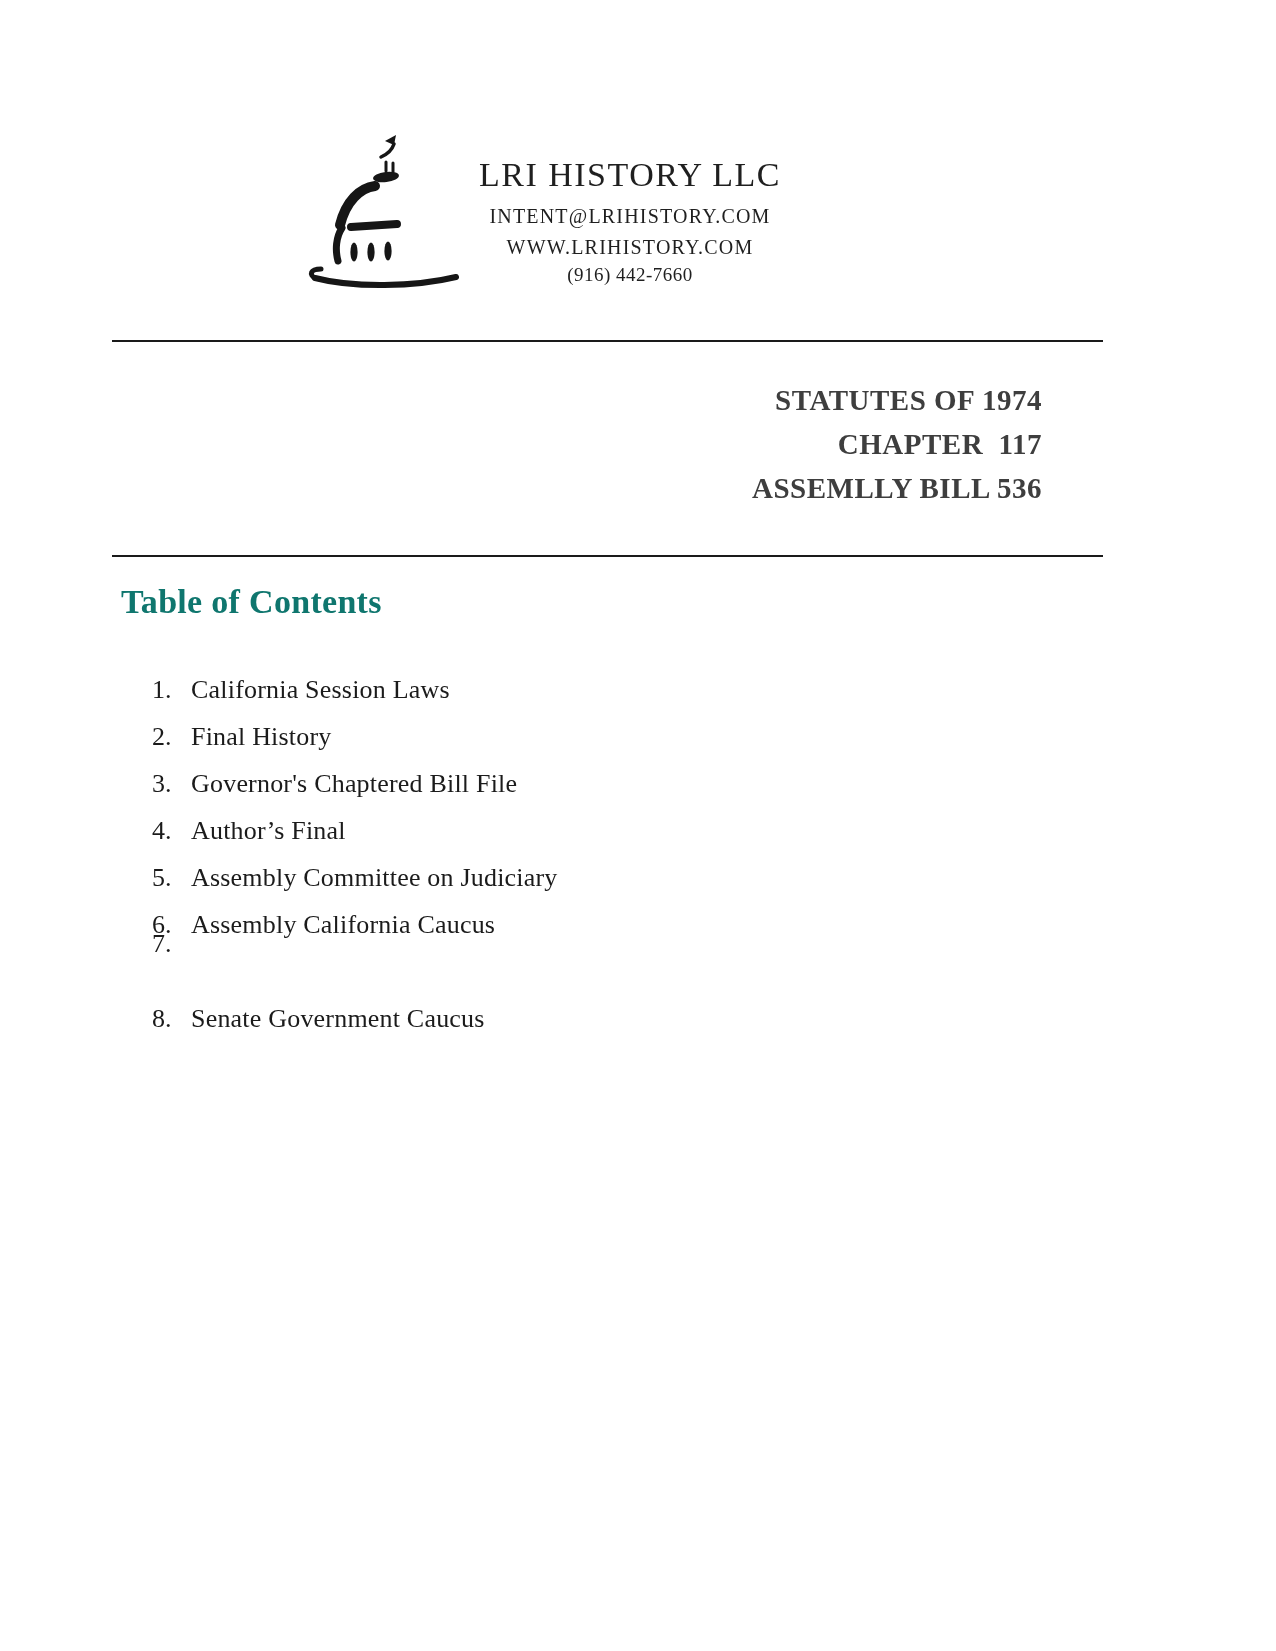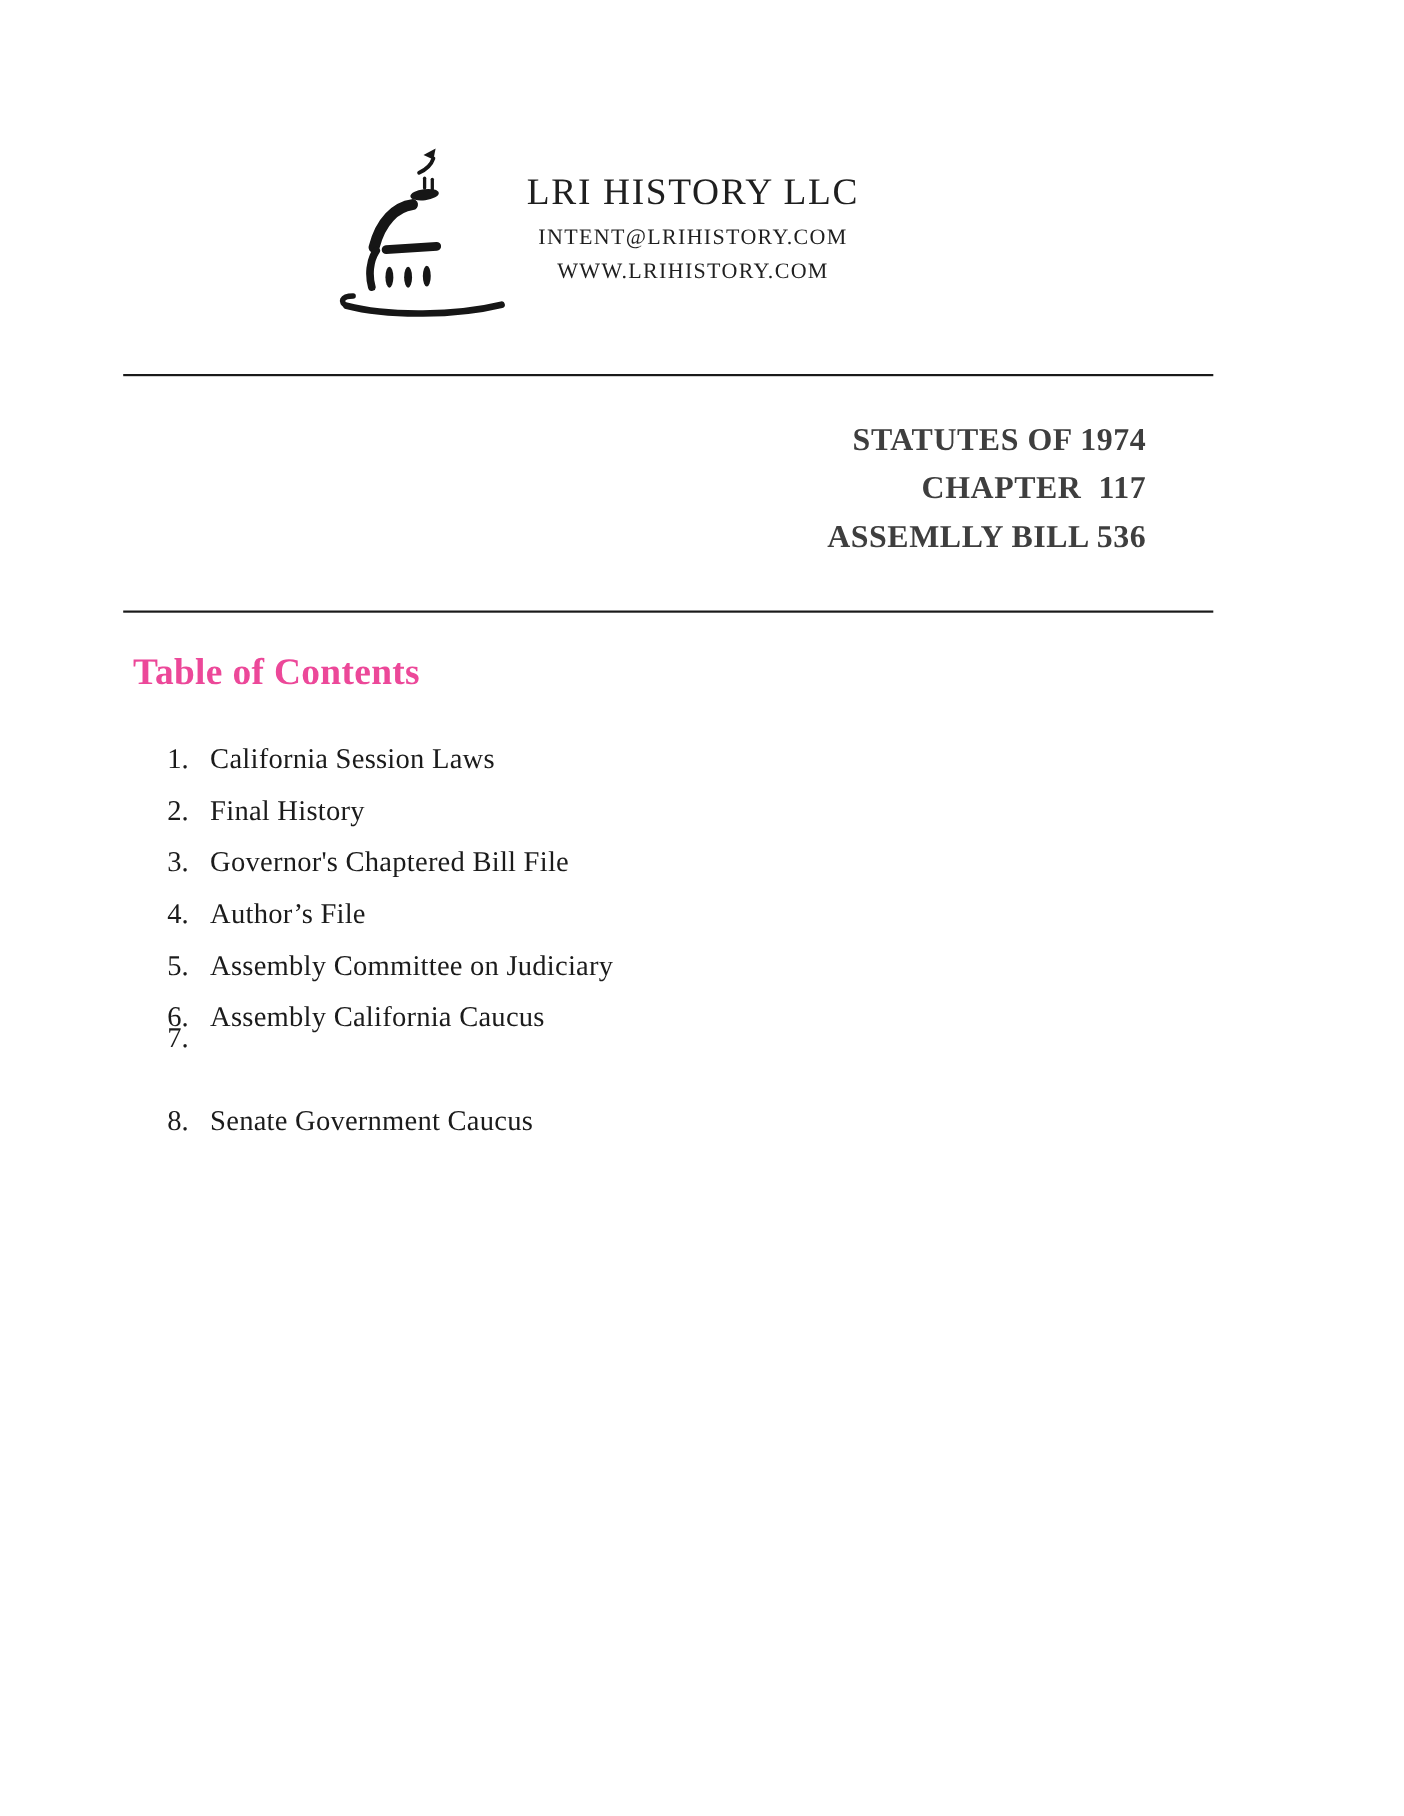--- a/index.html
+++ b/index.html
@@ -57,24 +57,23 @@
   }
   .statutes span { display: block; white-space: pre; }
 
   
   .toc-heading {
     position: absolute;
     left: 121px;
     top: 583px;
     font-size: 34px;
     font-weight: bold;
-    color: #ec4899;
+    color: #0f766e;
     letter-spacing: 0.3px;
     line-height: 38px;
-    margin-top: 10px;
   }
   .toc-list {
     position: absolute;
     left: 152px;
     top: 647px;
     margin: 0;
     padding: 0;
     list-style: none;
     font-size: 26px;
     color: #1b1b1b;
@@ -112,20 +111,21 @@
     <ellipse cx="78" cy="124" rx="3.6" ry="9.5" fill="#161616" stroke="none"></ellipse>
     <ellipse cx="95" cy="123" rx="3.6" ry="9.5" fill="#161616" stroke="none"></ellipse>
 
     <path d="M22 150 C16 147 17 141 28 141" stroke-width="5"></path>
     <path d="M22 150 C60 160 122 159 163 149" stroke-width="6"></path>
   </svg>
 
   <div class="hdr-line company">LRI HISTORY LLC</div>
   <div class="hdr-line email">INTENT@LRIHISTORY.COM</div>
   <div class="hdr-line website">WWW.LRIHISTORY.COM</div>
+  <div class="hdr-line phone">(916) 442-7660</div>
 
   <div class="rule rule-top"></div>
   <div class="rule rule-bottom"></div>
 
   <div class="statutes">
     <span>STATUTES OF 1974</span>
     <span>CHAPTER  117</span>
     <span>ASSEMLLY BILL 536</span>
   </div>
 
@@ -139,21 +139,21 @@
     <li>
       <span class="toc-num">2.</span>
       <span class="toc-label">Final History</span>
     </li>
     <li>
       <span class="toc-num">3.</span>
       <span class="toc-label">Governor's Chaptered Bill File</span>
     </li>
     <li>
       <span class="toc-num">4.</span>
-      <span class="toc-label">Author’s File</span>
+      <span class="toc-label">Author’s Final</span>
     </li>
     <li>
       <span class="toc-num">5.</span>
       <span class="toc-label">Assembly Committee on Judiciary</span>
     </li>
     <li>
       <span class="toc-num">6.</span>
       <span class="toc-label">Assembly California Caucus</span>
     </li>
     <li>

